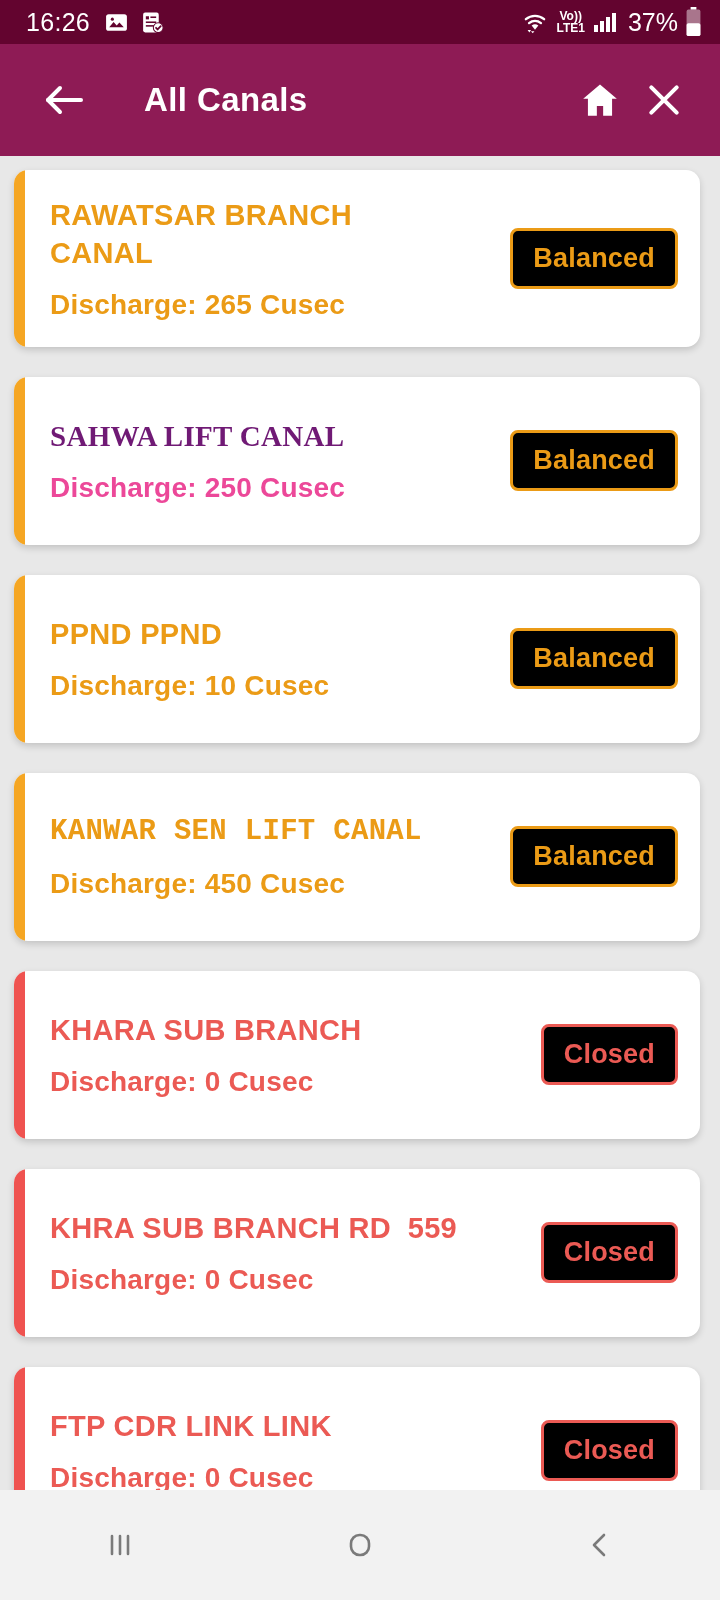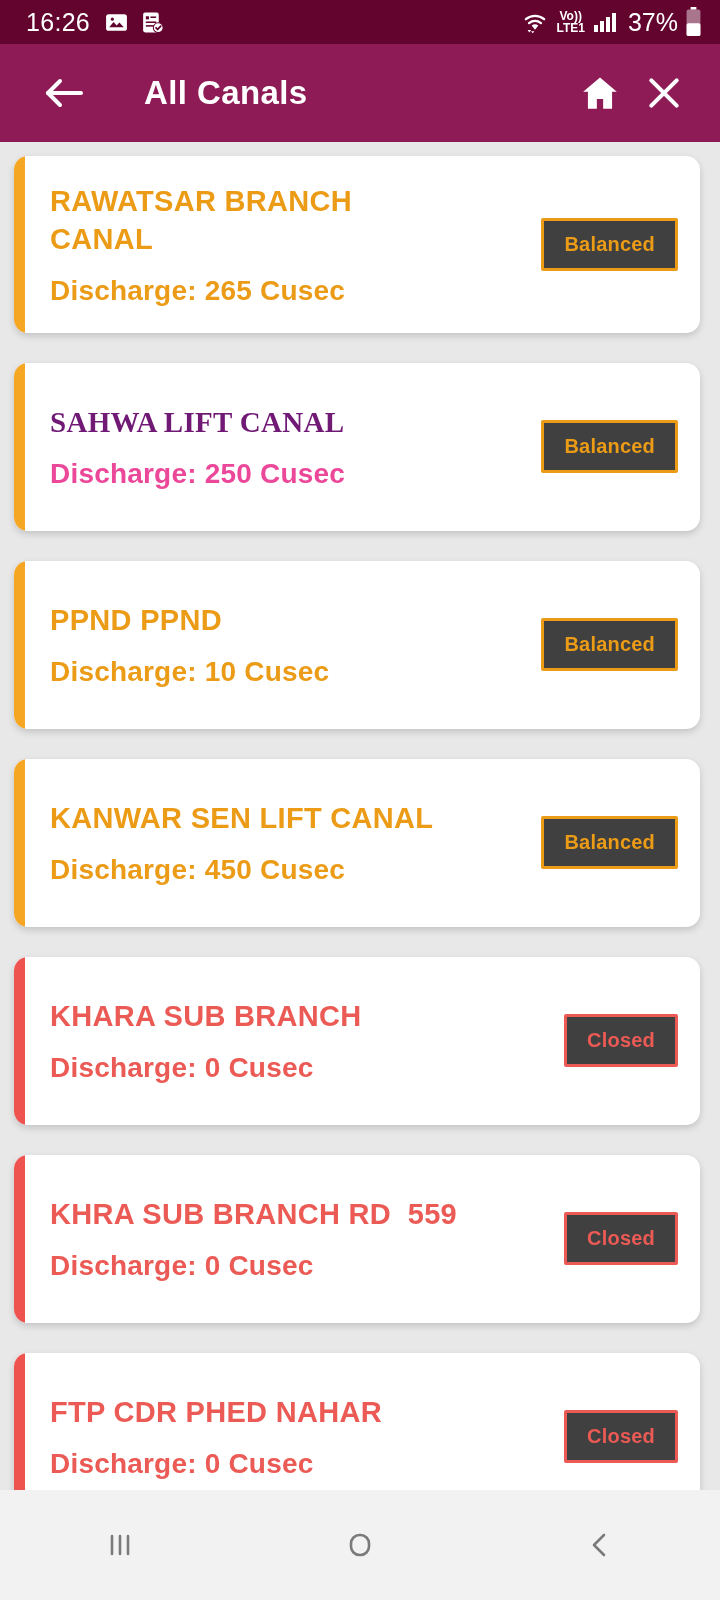--- a/index.html
+++ b/index.html
@@ -22,21 +22,21 @@
   .sb-spacer { flex:1 1 auto; }
   .sb-right { display:flex; align-items:center; gap:7px; }
   .sb-volte { display:flex; flex-direction:column; align-items:center; line-height:1; }
   .sb-volte b { font-size:12px; font-weight:700; }
   .sb-volte i { font-size:12px; font-style:normal; font-weight:700; }
   .sb-batt-text { font-size:25px; font-weight:400; margin-left:3px; }
   .icon-wrap { display:inline-flex; align-items:center; justify-content:center; }
 
   
   .appbar {
-    height:98px; background:#8e1b55;
+    height:112px; background:#8e1b55;
     display:flex; align-items:center; padding:0 28px 0 30px;
     flex:0 0 auto;
   }
   .appbar-title {
     color:#fff; font-size:33px; font-weight:700; letter-spacing:.4px;
     margin-left:50px;
   }
   .appbar-spacer { flex:1 1 auto; }
   .appbar-btn {
     width:56px; height:56px; display:flex; align-items:center; justify-content:center;
@@ -63,23 +63,23 @@
   }
   .card-title {
     font-size:29px; font-weight:700; letter-spacing:.3px; line-height:1.32;
     white-space:pre-wrap;
   }
   .card-sub {
     font-size:28px; font-weight:700; margin-top:16px; letter-spacing:.2px;
   }
   .badge {
     flex:0 0 auto; margin-right:22px;
-    border:3px solid currentColor; border-radius:2px;
-    padding:12px 20px; font-size:20px; font-weight:700; letter-spacing:.2px;
-    background:#404040; white-space:nowrap;
+    border:3px solid currentColor; border-radius:8px;
+    padding:12px 20px; font-size:27px; font-weight:700; letter-spacing:.2px;
+    background:#000000; white-space:nowrap;
   }
   
 
   
   .navbar {
     height:110px; background:#f2f2f2; flex:0 0 auto;
     display:flex; align-items:center; justify-content:space-around;
     position:absolute; left:0; right:0; bottom:0; z-index:5;
   }
   .nav-btn { width:120px; height:110px; display:flex; align-items:center; justify-content:center; }
@@ -202,21 +202,21 @@
         <div class="accent" style="background: rgb(245, 166, 35);"></div>
         <div class="card-body">
           <div class="card-title" style="color: rgb(235, 155, 22);">PPND PPND</div>
           <div class="card-sub" style="color: rgb(235, 155, 22);">Discharge: 10 Cusec</div>
         </div>
         <div class="badge" style="color: rgb(235, 155, 22);">Balanced</div>
       </div>
       <div class="card">
         <div class="accent" style="background: rgb(245, 166, 35);"></div>
         <div class="card-body">
-          <div class="card-title" style="color: rgb(235, 155, 22);">KANWAR SEN LIFT CANAL</div>
+          <div class="card-title" style="color: rgb(235, 155, 22); font-family: Liberation Mono, monospace;">KANWAR SEN LIFT CANAL</div>
           <div class="card-sub" style="color: rgb(235, 155, 22);">Discharge: 450 Cusec</div>
         </div>
         <div class="badge" style="color: rgb(235, 155, 22);">Balanced</div>
       </div>
       <div class="card">
         <div class="accent" style="background: rgb(239, 83, 80);"></div>
         <div class="card-body">
           <div class="card-title" style="color: rgb(235, 90, 84);">KHARA SUB BRANCH</div>
           <div class="card-sub" style="color: rgb(235, 90, 84);">Discharge: 0 Cusec</div>
         </div>
@@ -226,21 +226,21 @@
         <div class="accent" style="background: rgb(239, 83, 80);"></div>
         <div class="card-body">
           <div class="card-title" style="color: rgb(235, 90, 84);">KHRA SUB BRANCH RD  559</div>
           <div class="card-sub" style="color: rgb(235, 90, 84);">Discharge: 0 Cusec</div>
         </div>
         <div class="badge" style="color: rgb(235, 90, 84);">Closed</div>
       </div>
       <div class="card">
         <div class="accent" style="background: rgb(239, 83, 80);"></div>
         <div class="card-body">
-          <div class="card-title" style="color: rgb(235, 90, 84);">FTP CDR PHED NAHAR</div>
+          <div class="card-title" style="color: rgb(235, 90, 84);">FTP CDR LINK LINK</div>
           <div class="card-sub" style="color: rgb(235, 90, 84);">Discharge: 0 Cusec</div>
         </div>
         <div class="badge" style="color: rgb(235, 90, 84);">Closed</div>
       </div>
       <div class="card">
         <div class="accent" style="background: rgb(239, 83, 80);"></div>
         <div class="card-body"></div>
       </div>
     </div>
 

